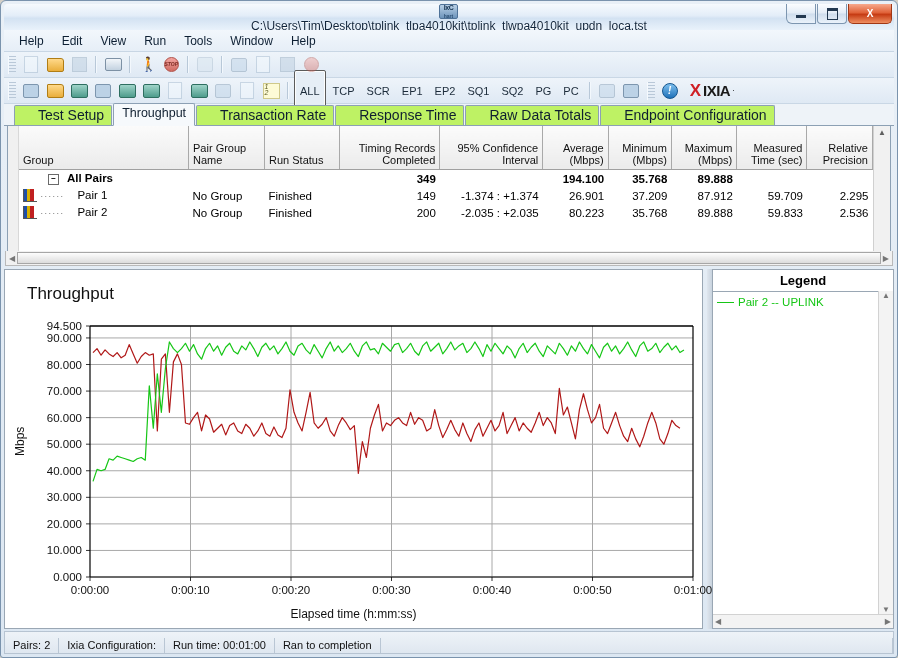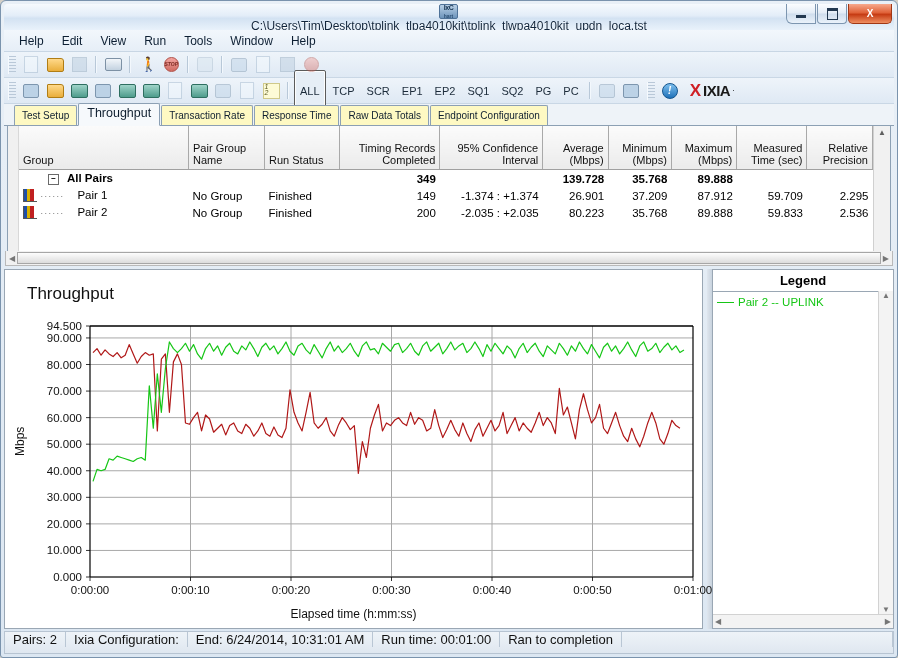--- a/index.html
+++ b/index.html
@@ -120,22 +120,22 @@
     background:linear-gradient(180deg,#7ec0ef,#1f71b8);border:1px solid #14568f;
     color:#fff;font-size:10px;font-weight:bold;text-align:center;line-height:13px;}
 
   
   .tabstrip{
     height:21px;display:flex;align-items:flex-end;
     background:#eef3f8;padding-left:10px;
     border-bottom:1px solid #8ca0b4;
   }
   .tab{
-    font-size:10px;color:#0f1f30;padding:2px 7px 2px 7px;
-    border:1px solid #8ca0b4;border-bottom:none;background:#fef9c3;
+    font-size:14px;color:#0f1f30;padding:2px 7px 2px 23px;
+    border:1px solid #8ca0b4;border-bottom:none;background:#bef264;
     margin-right:1px;border-radius:2px 2px 0 0;height:15px;line-height:15px;
   }
   .tab.selected{
     background:#f6f9fc;font-size:12.5px;height:17px;line-height:17px;
     padding:1px 8px 3px 8px;margin-bottom:-1px;position:relative;z-index:2;
     border-bottom:1px solid #f6f9fc;
   }
 
   
   .tablepanel{
@@ -235,22 +235,22 @@
   }
   .sbtri{font-size:8px;color:#767676;}
   .vsplit{
     width:5px;background:linear-gradient(90deg,#dfe6ee,#c8d3de);
   }
 
   
   .statusbar{
     position:absolute;left:3px;right:3px;bottom:3px;height:21px;
     background:linear-gradient(180deg,#eef3f8,#dfe7f0);
-    border:1px solid #b7c4d2;display:flex;align-items:flex-start;
-    font-size:13px;color:#111;
+    border:1px solid #b7c4d2;display:flex;align-items:flex-end;
+    font-size:11px;color:#111;
   }
   .st-cell{padding:0 8px;height:15px;line-height:15px;
     border-right:1px solid #b9c6d4;white-space:nowrap;}
   .st-cell:last-child{border-right:none;}
   .st-spacer{flex:1;border-right:1px solid #b9c6d4;height:15px;}
 </style>
 </head>
 <body>
 
 <div class="app">
@@ -431,21 +431,21 @@
           <tr class="total">
             <td>
               <span style="display:inline-block;width:22px"></span>
               <span class="expander">−</span>
               <span>All Pairs</span>
             </td>
             <td></td>
             <td></td>
             <td class="r">349</td>
             <td class="r"></td>
-            <td class="r">139.728</td>
+            <td class="r">194.100</td>
             <td class="r">35.768</td>
             <td class="r">89.888</td>
             <td class="r"></td>
             <td class="r"></td>
           </tr>
           <tr>
             <td>
               <span class="chicon"></span>
               <span class="treeline">······</span>
               <span>Pair 1</span>
@@ -573,19 +573,18 @@
       <div class="legend-hsb">
         <div class="sbtri">◀</div>
         <div class="sbtri">▶</div>
       </div>
     </div>
   </div>
 
   <div class="statusbar">
     <div class="st-cell">Pairs: 2</div>
     <div class="st-cell">Ixia Configuration:</div>
-    <div class="st-cell">End: 6/24/2014, 10:31:01 AM</div>
     <div class="st-cell">Run time: 00:01:00</div>
     <div class="st-cell">Ran to completion</div>
     <div class="st-spacer"></div>
   </div>
 
 </div>
 
 </body></html>

